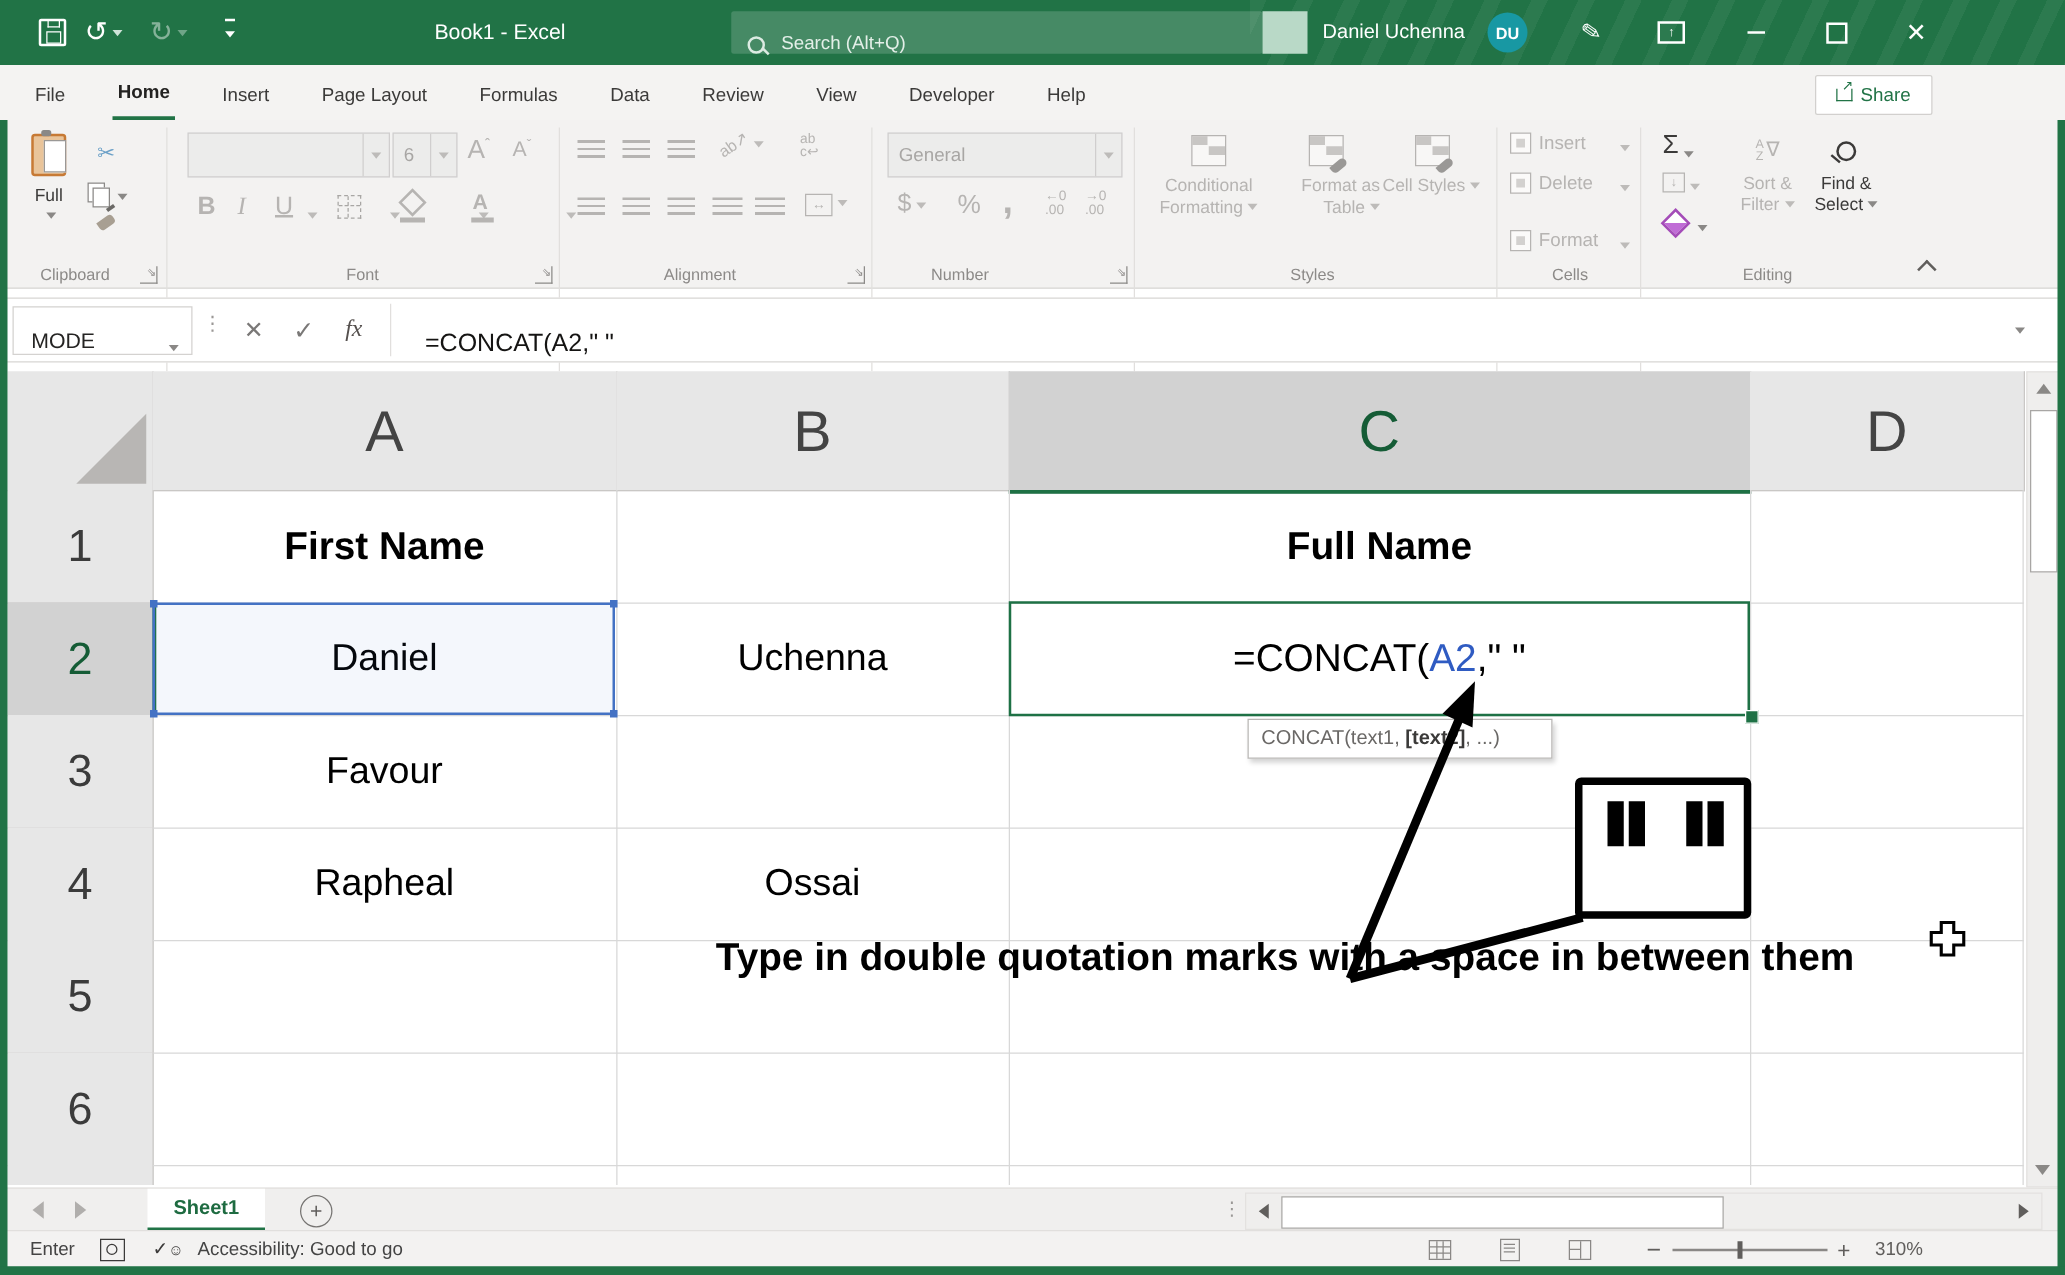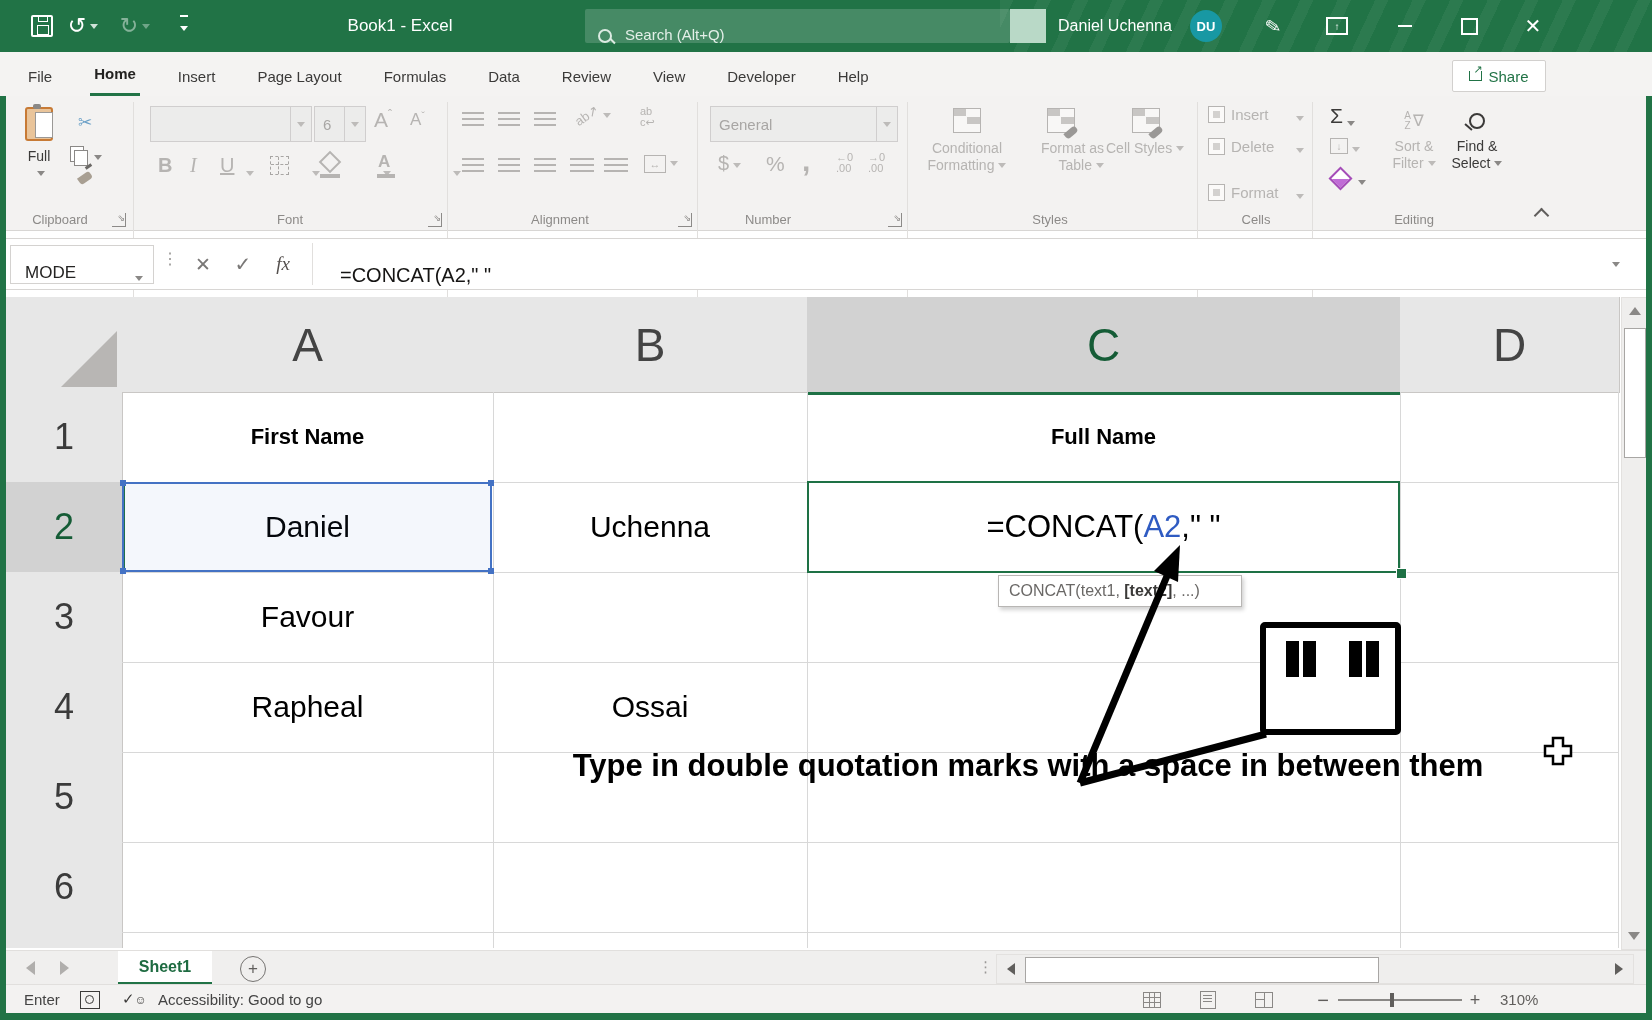--- a/index.html
+++ b/index.html
@@ -49,21 +49,21 @@
   .magn:after{content:"";position:absolute;left:-7px;top:11px;width:9px;height:2px;background:#3b3a39;transform:rotate(40deg)}
   .chevup{width:9px;height:9px;border-left:2px solid #605e5c;border-top:2px solid #605e5c;transform:rotate(45deg)}
   
   .fbar{left:0;top:238px;width:1652px;height:50px;background:#fff;border-top:1px solid #d8d6d4;border-bottom:1px solid #d8d6d4}
   
   .grid{left:6px;top:297px;width:1613px;height:651px;background:#fff}
   .chead{position:absolute;top:0;height:95px;background:#e7e7e7;border-right:1px solid #c9c7c5;border-bottom:1px solid #c9c7c5;display:flex;align-items:center;justify-content:center;font-size:46px;color:#444}
   .rhead{position:absolute;left:0;width:116px;background:#e7e7e7;border-right:1px solid #c9c7c5;border-bottom:1px solid #c9c7c5;display:flex;align-items:center;justify-content:center;font-size:36px;color:#3b3b3b}
   .gl{position:absolute;background:#d8d8d8}
   .cell{position:absolute;height:90px;display:flex;align-items:center;justify-content:center;font-size:30px;color:#000}
-  .hcell{font-weight:bold;font-size:22px}
+  .hcell{font-weight:bold;font-size:31px}
   
   .sheetbar{left:0;top:950px;width:1652px;height:34px;background:#f0efee;border-top:1px solid #e1dfdd}
   .statusbar{left:0;top:984px;width:1652px;height:30px;background:#f3f2f1;border-top:1px solid #e1dfdd;color:#444;font-size:15px}
   .tri{width:0;height:0;display:inline-block}
   .scrtrack{background:#efeeed;border:1px solid #e3e1df}
   .scrthumb{background:#fff;border:1px solid #a8a6a4}
   .greenedge{background:#217346}
   .tooltip{left:998px;top:575px;width:232px;height:30px;background:#fff;border:1px solid #b8b6b4;box-shadow:2px 3px 4px rgba(0,0,0,.18);font-size:16px;color:#6a6866;display:flex;align-items:center;padding-left:10px;white-space:pre}
   .annot-text{left:508px;top:748px;width:1040px;text-align:center;font-size:31px;font-weight:bold;color:#000;font-family:"Liberation Sans",sans-serif}
 </style>

